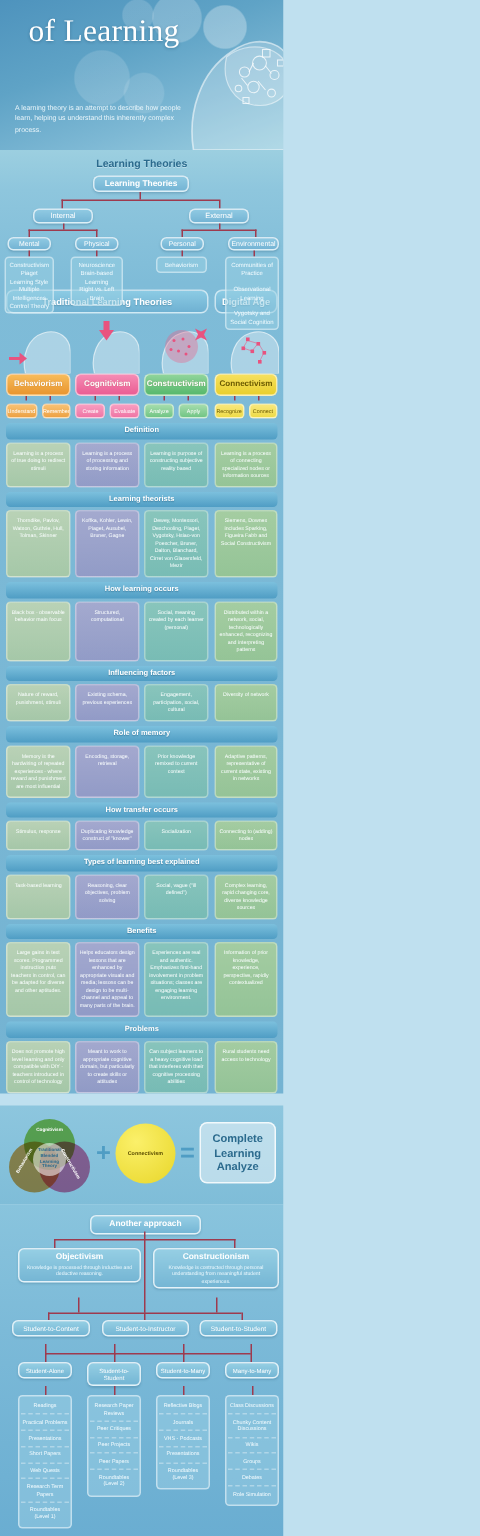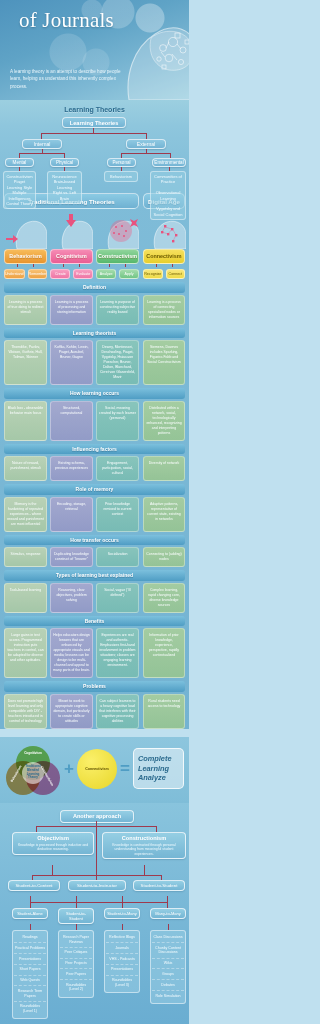--- a/index.html
+++ b/index.html
@@ -192,24 +192,23 @@
     width: 40px; height: 40px; border-radius: 50%;
     background: radial-gradient(circle at 35% 30%, #fbf06a, #e8d629);
     display:flex; align-items:center; justify-content:center;
     font-size: 3.6px; color: #5c4e00; font-weight: bold; text-align:center;
     flex: 0 0 40px;
   }
   .result {
     background: rgba(255,255,255,.45);
     border: .6px solid rgba(255,255,255,.8);
     border-radius: 5px;
-    padding: 5px 4px; text-align:left;
+    padding: 5px 4px; text-align:center;
     font-size: 7.4px; line-height: 9.5px; font-weight: bold; color: #2b6a8d;
     flex: 1;
-    font-style: italic;
   }
 
   
   .flow {
     position: relative;
     background: linear-gradient(180deg,#89c4dd 0%, #7cbad8 30%, #6fb1d3 65%, #63a8cf 100%);
     padding: 7px 4px 10px 4px;
     min-height: 270px;
   }
   .fnode {
@@ -258,21 +257,21 @@
           <circle cx="82" cy="58" r="2.6"></circle>
             <circle cx="60" cy="55" r="2.2"></circle>
           <rect x="76" y="29" width="5" height="5"></rect>
             <rect x="86" y="36" width="4" height="4"></rect>
           <rect x="63" y="61" width="4" height="4"></rect>
           <path d="M67 44 L70 38 M78 40 L82 45 M73 50 L78 56 M62 48 L66 53"></path>
         </g>
       </svg>
     </div>
     <h1>
-      <span class="l2">of Journals</span>
+      <span class="l2">of Learning</span>
     </h1>
     <div class="sub">A learning theory is an attempt to describe how people learn, helping us understand this inherently complex process.</div>
   </section>
 
   <section class="tree-sec">
     <div class="tree-title">Learning Theories</div>
     <div id="tree-canvas" style="position:relative;height:74px;">
         <div class="node lvl1" style="left: 62px; top: 0px; width: 64px; height: 11px;">Learning Theories</div>
         <div class="conn v" style="left: 93px; top: 11px; height: 5px;"></div>
         <div class="conn h" style="left: 41px; top: 16px; width: 105px;"></div>

